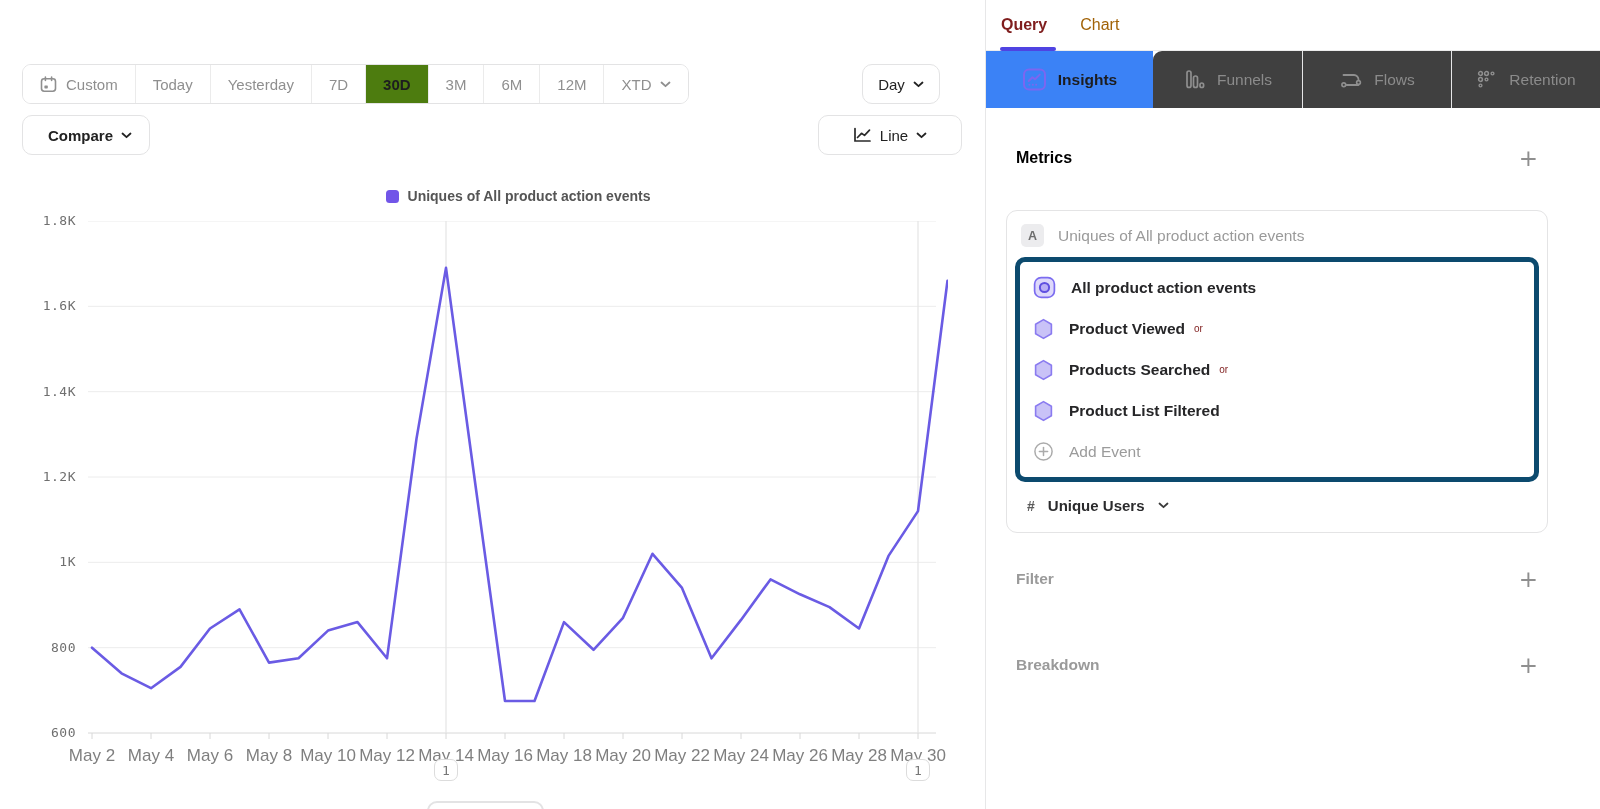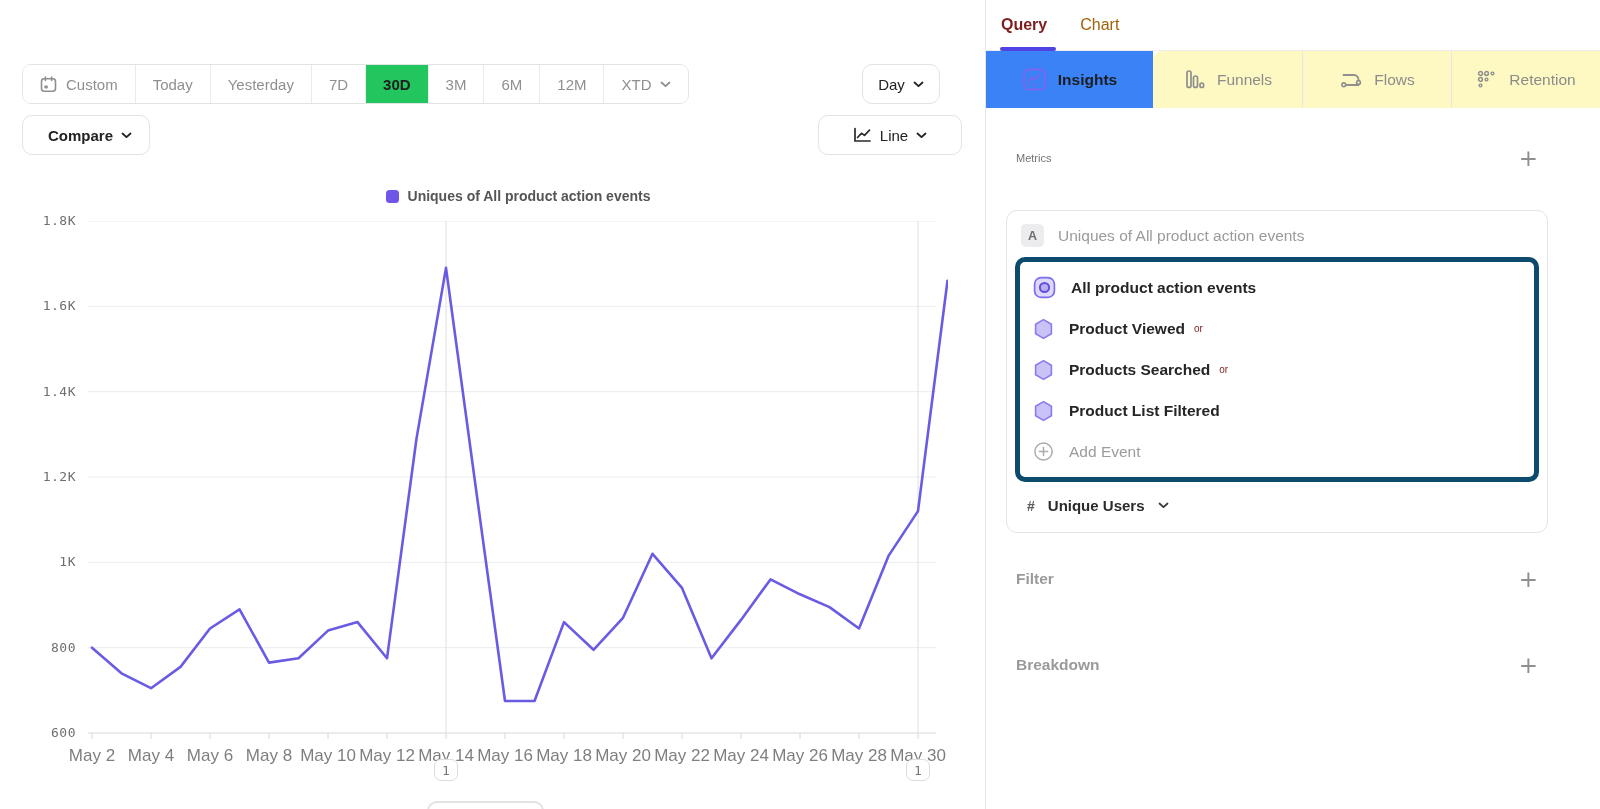--- a/index.html
+++ b/index.html
@@ -17,21 +17,21 @@
     position:absolute;left:22px;top:64px;height:40px;display:flex;
     border:1px solid #e3e3e4;border-radius:9px;background:#fff;box-sizing:border-box;
     overflow:hidden;
   }
   .range-item{
     display:flex;align-items:center;gap:9px;padding:0 17px;
     font-size:15px;color:#8f8f8f;border-right:1px solid #ebebeb;cursor:pointer;
     background:#fff;white-space:nowrap;
   }
   .range-item:last-child{border-right:none;}
-  .range-item.active{background:#22c55e;color:#1d1d1f;font-weight:700;}
+  .range-item.active{background:#4d7c0f;color:#1d1d1f;font-weight:700;}
   .chev{width:11px;height:7px;flex:0 0 auto;}
   .chev path{fill:none;stroke:currentColor;stroke-width:1.8;stroke-linecap:round;stroke-linejoin:round;}
 
   .pill-btn{
     position:absolute;height:40px;box-sizing:border-box;
     border:1px solid #e3e3e4;border-radius:10px;background:#fff;
     display:flex;align-items:center;justify-content:center;gap:8px;
     font-size:15px;color:#222;font-weight:500;cursor:pointer;
   }
   #day-btn{left:862px;top:64px;width:78px;}
@@ -81,32 +81,32 @@
   .qc-tab.active{color:#7f1d1d;font-weight:700;}
   .qc-tab.inactive{color:#a16207;font-weight:500;}
   .qc-underline{position:absolute;left:14px;top:47px;width:56px;height:3.5px;border-radius:3px;background:#4f43e2;}
 
   .views{display:flex;height:57px;}
   .view{
     display:flex;align-items:center;justify-content:center;gap:11px;
     font-size:15.5px;cursor:pointer;box-sizing:border-box;
   }
   .view.active{flex:0 0 167px;background:#3b82f6;color:#1d1d1f;font-weight:700;}
-  .view.gray{background:#fef9c3;color:#8b8b8b;font-weight:500;}
+  .view.gray{background:#404040;color:#8b8b8b;font-weight:500;}
   .view.gray + .view.gray{border-left:1px solid #e6e6e7;}
   #view-funnels{flex:0 0 149px;border-top-left-radius:9px;}
   #view-flows{flex:0 0 149px;}
   #view-retention{flex:1;}
   .view svg{flex:0 0 auto;}
 
   .sect-head{
     display:flex;align-items:center;justify-content:space-between;
     margin:0 62px 0 30px;
   }
-  .sect-title-dark{font-size:11px;font-weight:400;color:#737373;}
+  .sect-title-dark{font-size:16px;font-weight:700;color:#000000;}
   .sect-title-gray{font-size:15.5px;font-weight:600;color:#9a9a9a;}
   .plus-btn{
     font-size:23px;font-weight:400;color:#8f8f8f;cursor:pointer;line-height:20px;
     font-family:"DejaVu Sans", sans-serif;
   }
   #metrics-head{margin-top:40px;}
   #filter-head{margin-top:36px;}
   #breakdown-head{margin-top:66px;}
 
   .metric-card{

